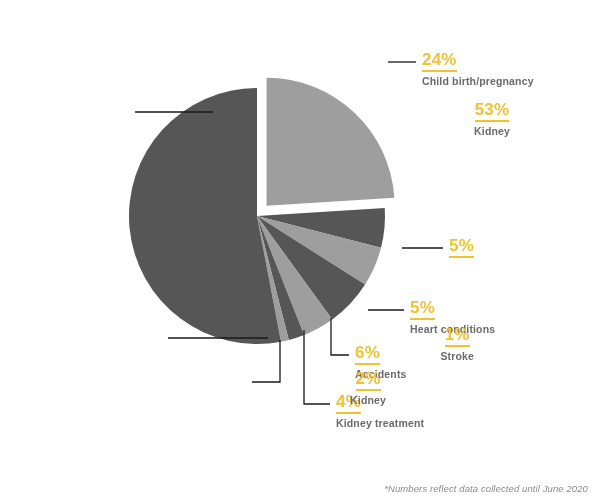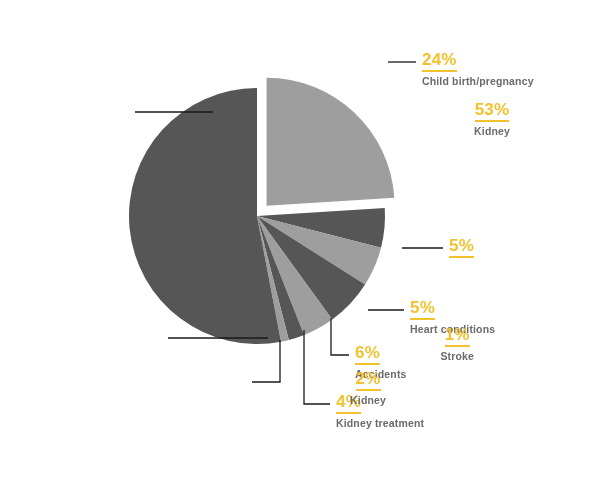--- a/index.html
+++ b/index.html
@@ -124,14 +124,15 @@
       <div class="callout align-right" style="right: 126px; top: 325px;">
         <div><span class="pct">1%</span></div>
         <div class="cat">Stroke</div>
       </div>
       <div class="callout align-right" style="right: 90px; top: 100px;">
         <div><span class="pct">53%</span></div>
         <div class="cat">Kidney</div>
       </div>
     </div>
 
+  <div class="footnote">*Numbers reflect data collected until June 2020</div>
 
 </div>
 
 </body></html>

